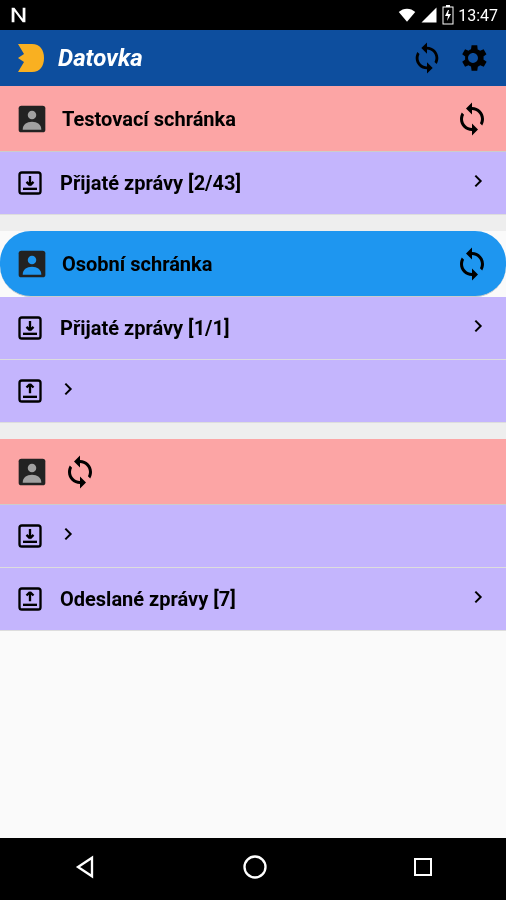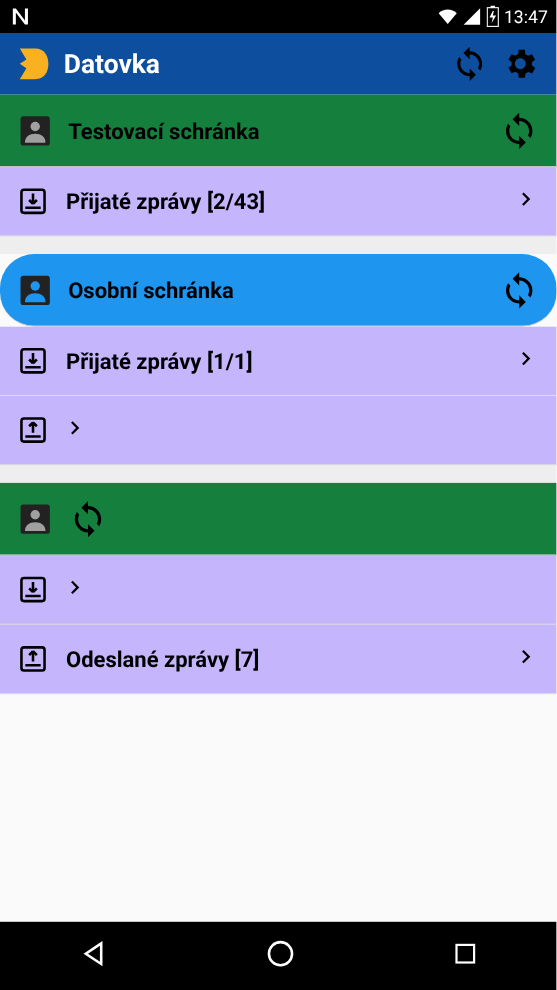--- a/index.html
+++ b/index.html
@@ -36,38 +36,39 @@
       height: 36px;
       margin-right: 10px;
       display: flex;
       align-items: center;
       justify-content: center;
     }
     .app-title {
       color: #fff;
       font-size: 24px;
       font-weight: bold;
+      font-style: italic;
       flex: 1;
     }
     .header-icon {
       width: 42px;
       height: 42px;
       display: flex;
       align-items: center;
       justify-content: center;
       margin-left: 4px;
     }
     .account-header {
       height: 66px;
       display: flex;
       align-items: center;
       padding: 0 16px;
       border-bottom: 1px solid #ccc;
     }
-    .account-grey { background: #15803d; }
+    .account-grey { background: #fca5a5; }
     .account-blue { background: #1e96f0; border-radius: 31px; }
     .account-icon {
       width: 32px;
       height: 32px;
       margin-right: 14px;
     }
     .account-name {
       font-size: 20px;
       font-weight: bold;
       color: #000;

